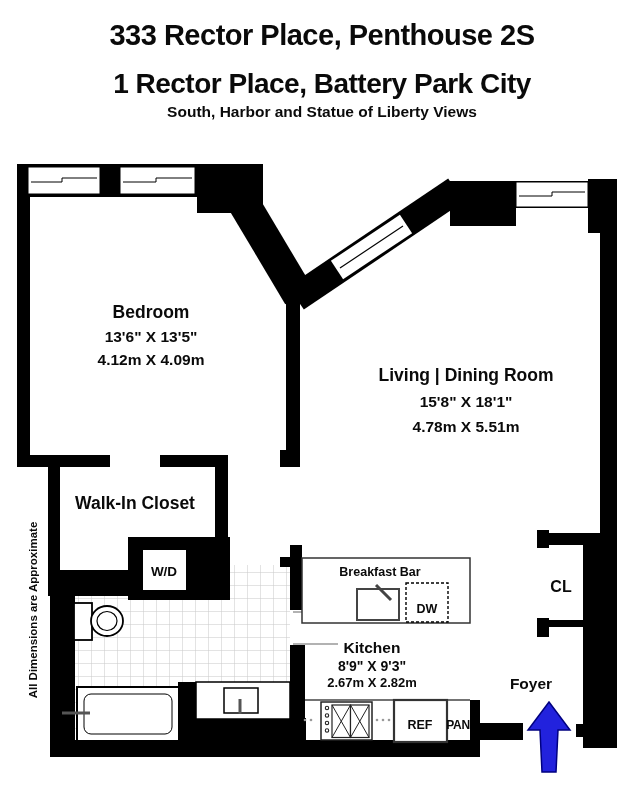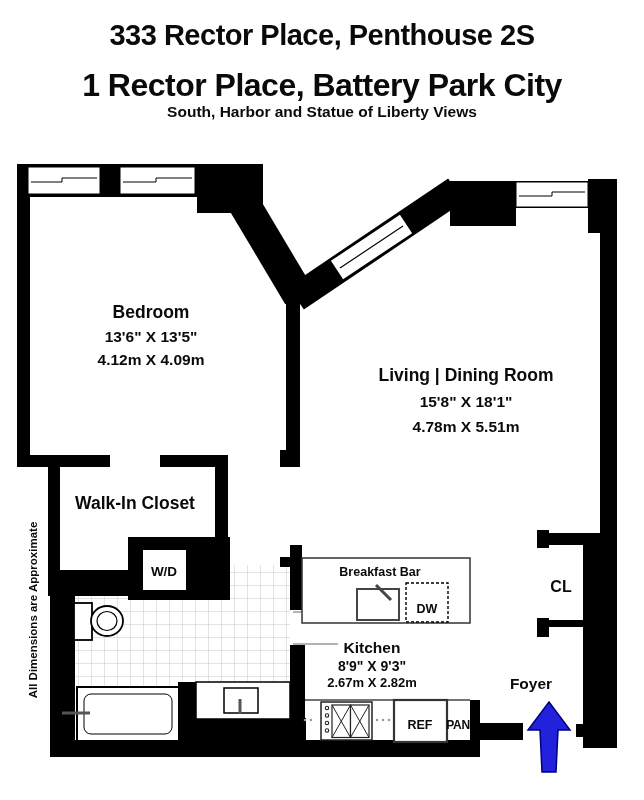--- a/index.html
+++ b/index.html
@@ -2,21 +2,21 @@
 <html><head>
 <meta charset="utf-8">
 <style>
   html,body{margin:0;padding:0;background:#fff;}
   .page{
     position:relative;width:644px;height:800px;background:#ffffff;overflow:hidden;
     font-family:"Liberation Sans",sans-serif;color:#0a0a0a;
   }
   .hdr{position:absolute;left:0;width:644px;text-align:center;font-weight:bold;line-height:1.05;}
   .hdr.title{top:20px;font-size:29px;letter-spacing:-0.5px;}
-  .hdr.subtitle{top:69px;font-size:32px;letter-spacing:-0.5px;}
+  .hdr.subtitle{top:69px;font-size:28px;letter-spacing:-0.5px;}
   .hdr.tagline{top:104px;font-size:15.5px;}
   svg.plan{position:absolute;left:0;top:0;width:644px;height:800px;
     font-family:"Liberation Sans",sans-serif;font-weight:bold;}
   svg.plan text{fill:#0a0a0a;}
 </style>
 </head>
 <body>
 
 <div class="page">
 

